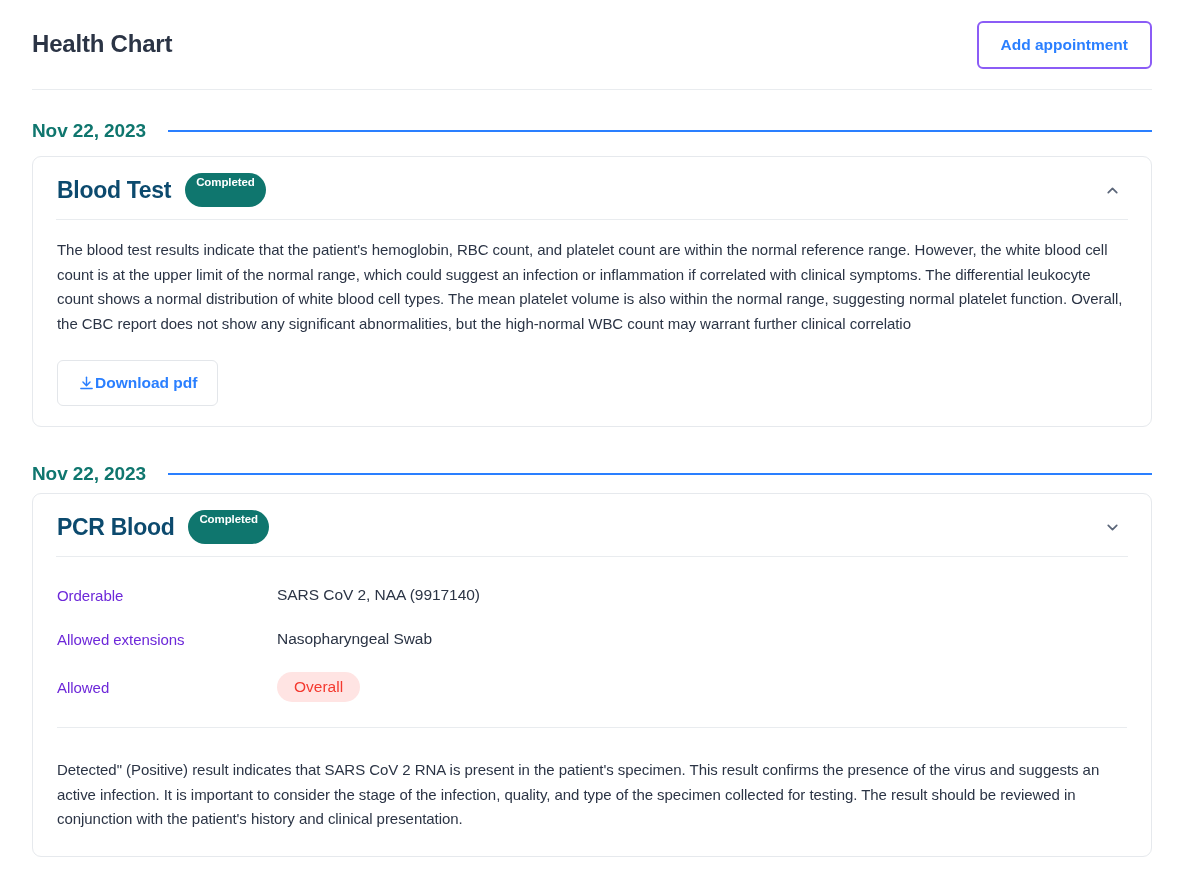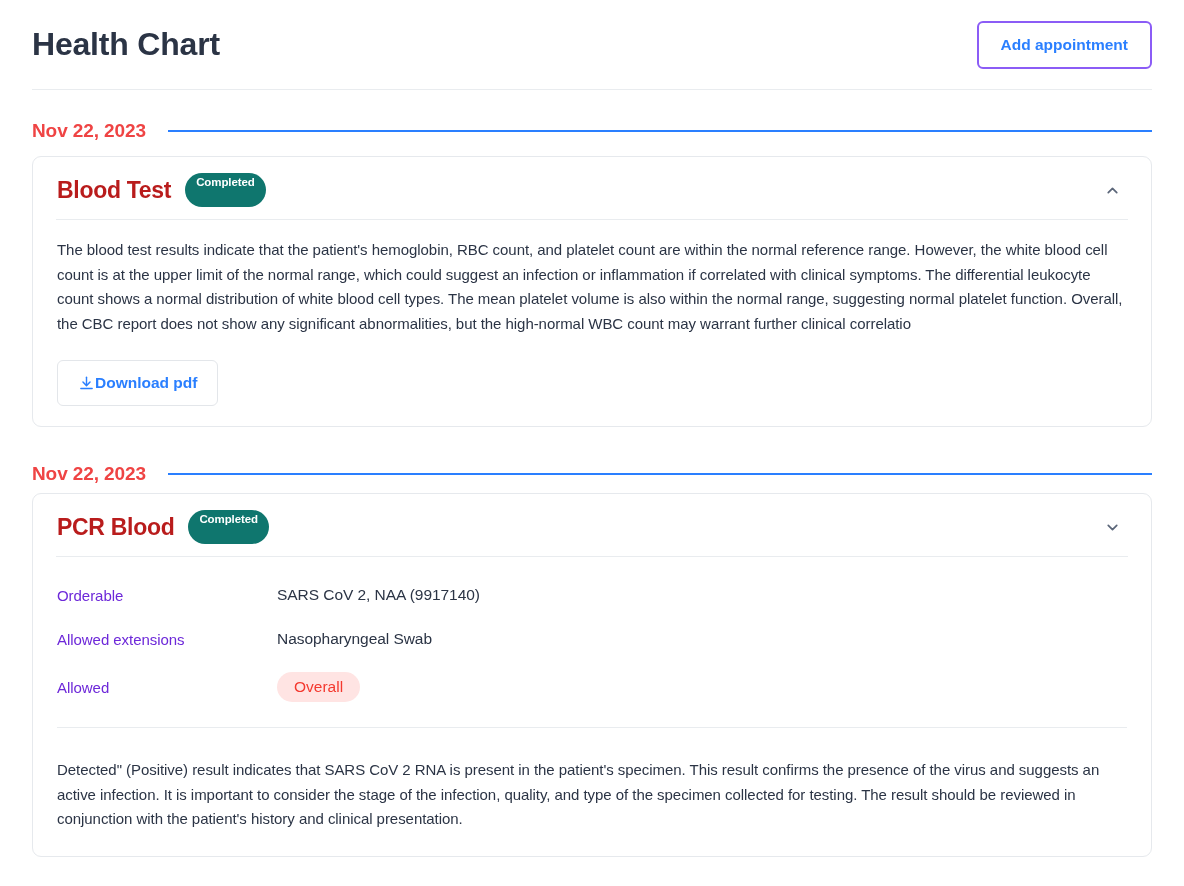--- a/index.html
+++ b/index.html
@@ -25,21 +25,21 @@
 
   
   .page-header {
     display: flex;
     align-items: center;
     justify-content: space-between;
     height: 90px;
     border-bottom: 1px solid #e9ecef;
   }
   .page-title {
-    font-size: 32px;
+    font-size: 24px;
     font-weight: 700;
     letter-spacing: -0.2px;
     color: #2b3445;
     margin: 0;
     line-height: 1.2;
   }
   .btn-outline {
     background: #ffffff;
     border: 2px solid #8b5cf6;
     border-radius: 6px;
@@ -61,21 +61,21 @@
     display: flex;
     align-items: center;
     gap: 22px;
     padding-top: 22px;
     padding-bottom: 0;
     height: 60px;
   }
   .date-label {
     font-size: 19px;
     font-weight: 700;
-    color: #ef4444;
+    color: #0f766e;
     white-space: nowrap;
     letter-spacing: -0.1px;
   }
   .date-rule {
     flex: 1;
     height: 2px;
     background: #2a7fff;
     margin-right: 0;
   }
 
@@ -95,21 +95,21 @@
     padding-top: 4px;
   }
   .card-head-left {
     display: flex;
     align-items: center;
     gap: 14px;
   }
   .card-title {
     font-size: 23px;
     font-weight: 700;
-    color: #b91c1c;
+    color: #0c4a6e;
     letter-spacing: -0.3px;
     line-height: 1;
   }
   .badge-status {
     display: inline-flex;
     align-items: center;
     background: #0f766e;
     color: #ffffff;
     font-size: 11.5px;
     font-weight: 700;

